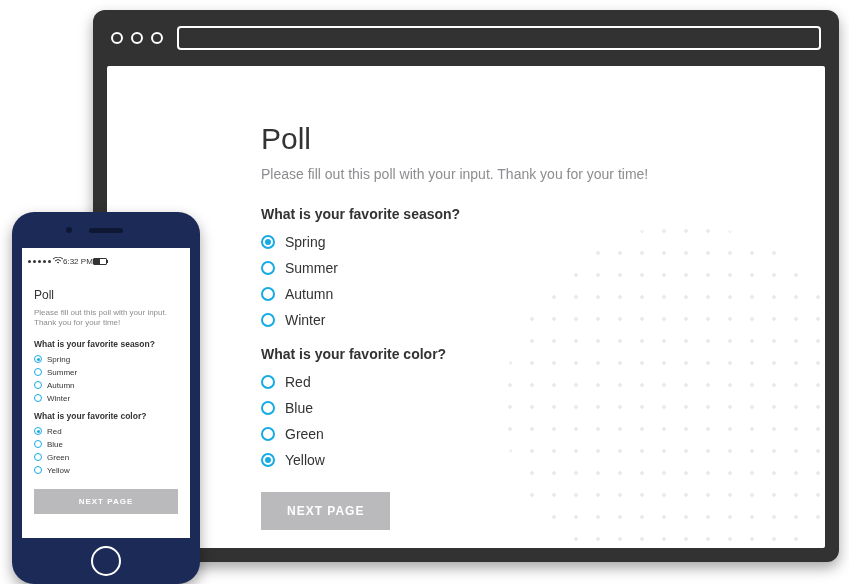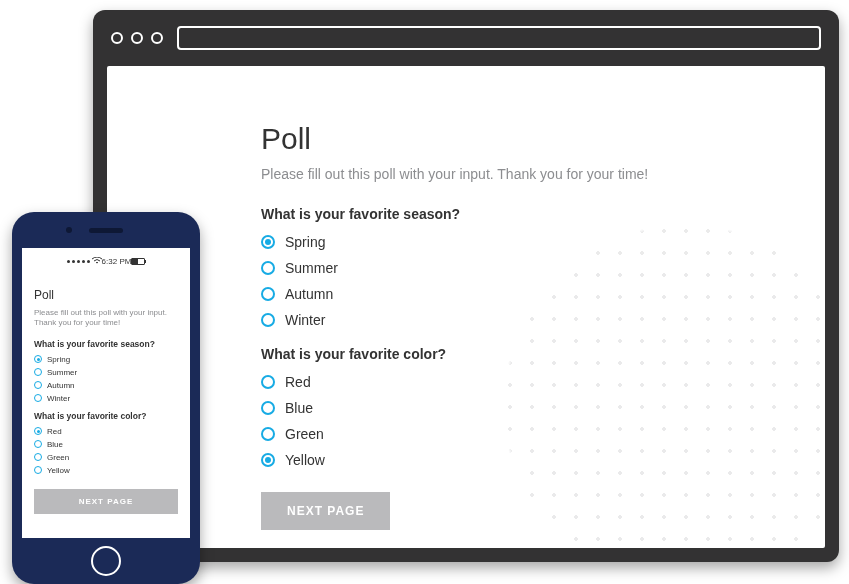--- a/index.html
+++ b/index.html
@@ -175,21 +175,21 @@
     background: #fff;
     overflow: hidden;
   }
   .status-bar {
     height: 18px;
     background: #fff;
     color: #333;
     font-size: 8px;
     display: flex;
     align-items: center;
-    justify-content: center;
+    justify-content: flex-start;
     padding: 13px 6px;
   }
   .status-left, .status-right { display: flex; align-items: center; gap: 2px; }
   .sig-dot { width:3px; height:3px; border-radius:50%; background:#333; }
   .battery {
     width: 14px; height: 7px; border: 1px solid #333; border-radius: 1px;
     position: relative;
   }
   .battery:after {
     content:''; position:absolute; right:-2px; top:1px; width:1px; height:3px;

